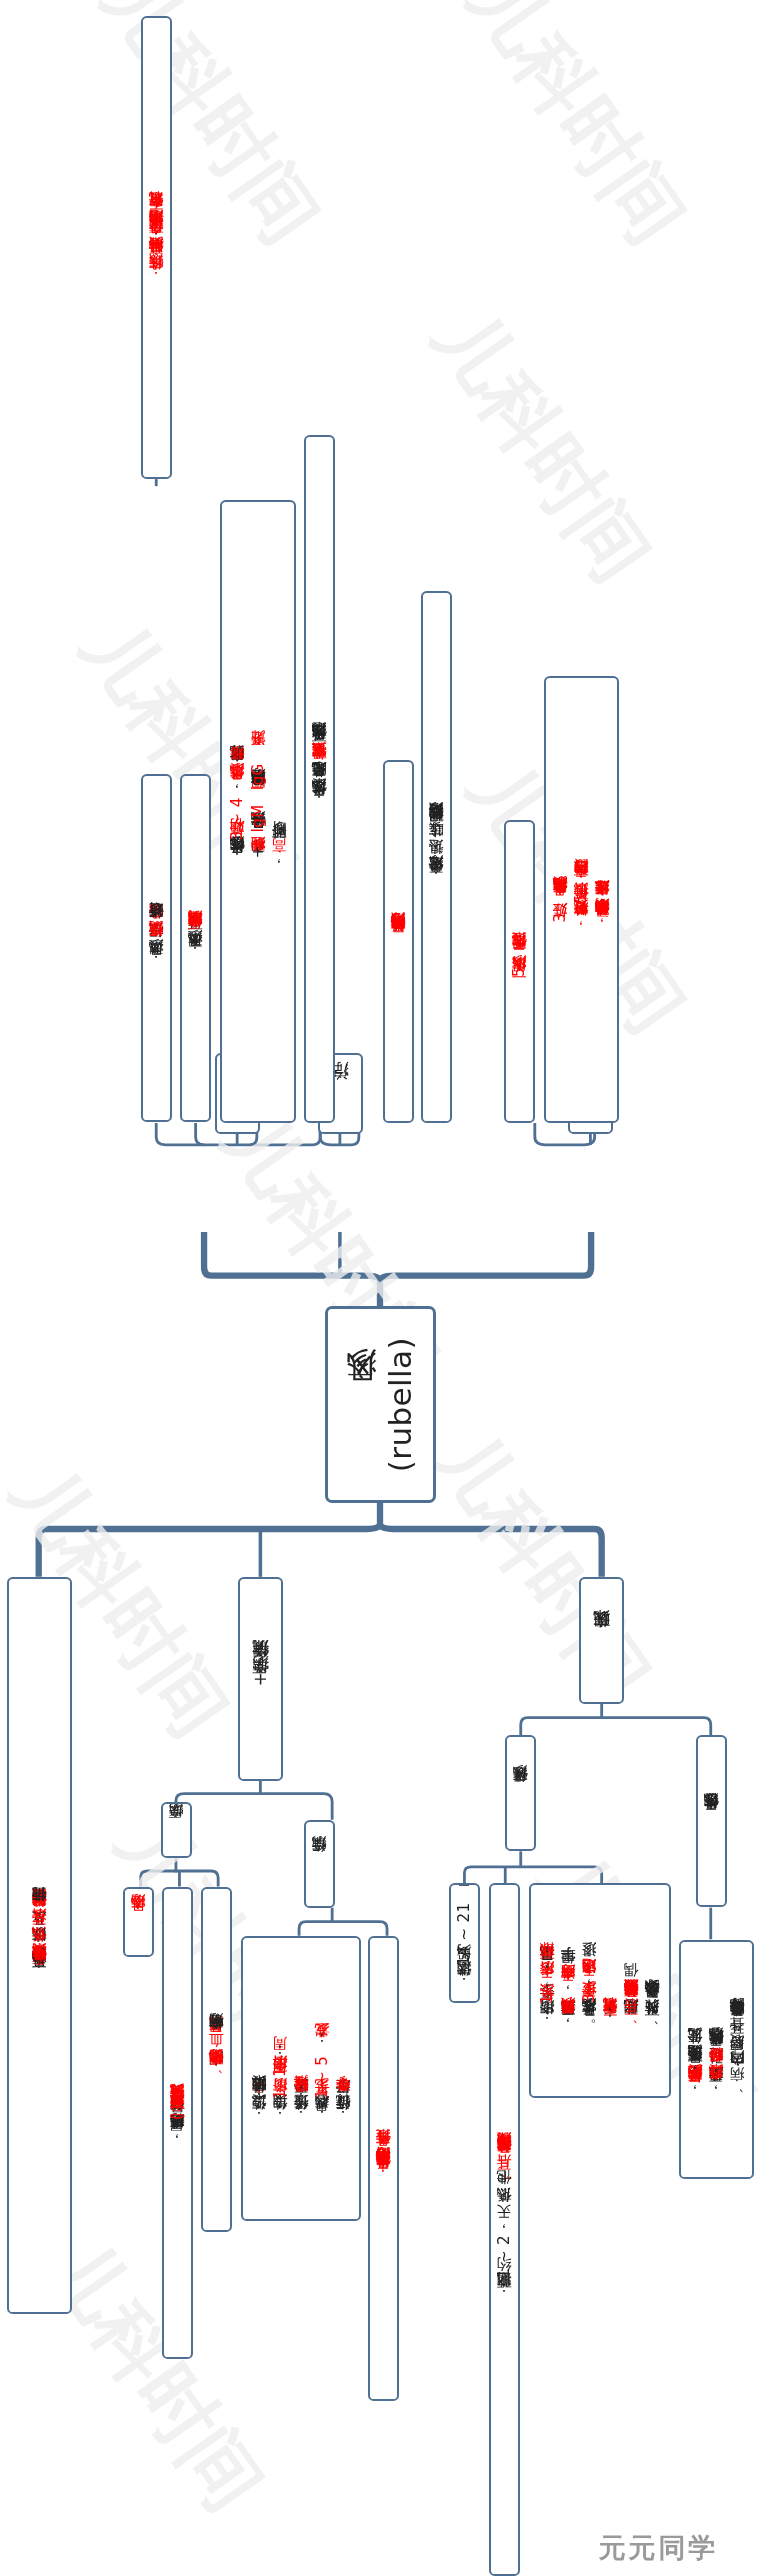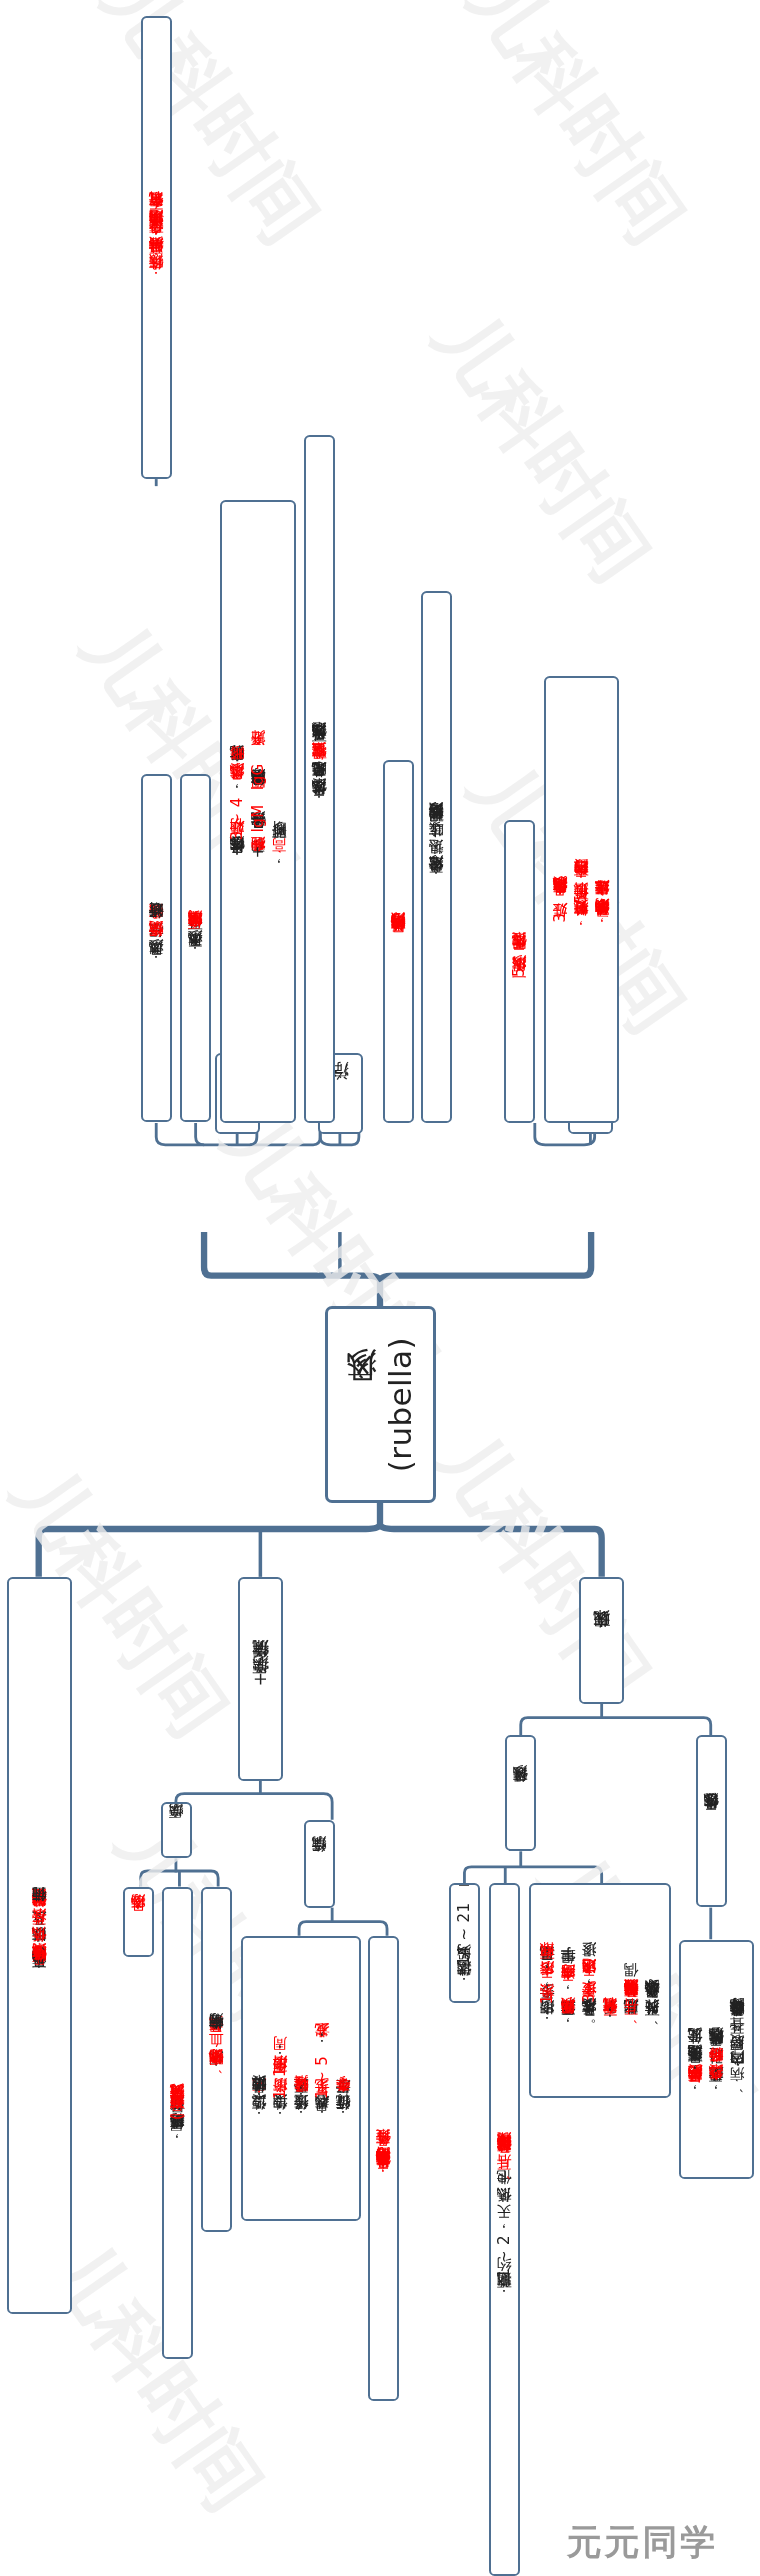--- a/index.html
+++ b/index.html
@@ -11,21 +11,21 @@
           border-radius:5.6px; background:#fff; display:flex; align-items:center;
           justify-content:center; overflow:hidden; }
   .vt { writing-mode:vertical-rl; transform:rotate(180deg); white-space:pre-wrap;
         font-size:15px; line-height:21px; letter-spacing:0.4px; text-align:start; }
   .node.root { border-width:3.5px; border-radius:7px; }
   .node.root .vt { font-size:31px; line-height:39px; text-align:center; }
   .node.l1 .vt { font-size:17px; }
   .red { color:#ff0000; }
   .wm { position:absolute; color:#eeeeee; font-size:77px; font-weight:bold;
         transform:rotate(55deg); white-space:nowrap; pointer-events:none; opacity:0.8; }
-  .brand { position:absolute; right:42px; bottom:10px; font-size:35px; font-weight:bold;
+  .brand { position:absolute; right:42px; bottom:10px; font-size:27px; font-weight:bold;
            color:#9a9a9a; letter-spacing:2.8px; }
 </style>
 </head>
 <body>
 
 <div class="canvas">
 
   <svg class="lines" viewBox="0 0 1080 3659">
     <g fill="none" stroke="#4f7092" stroke-width="4" stroke-linejoin="round">
 

